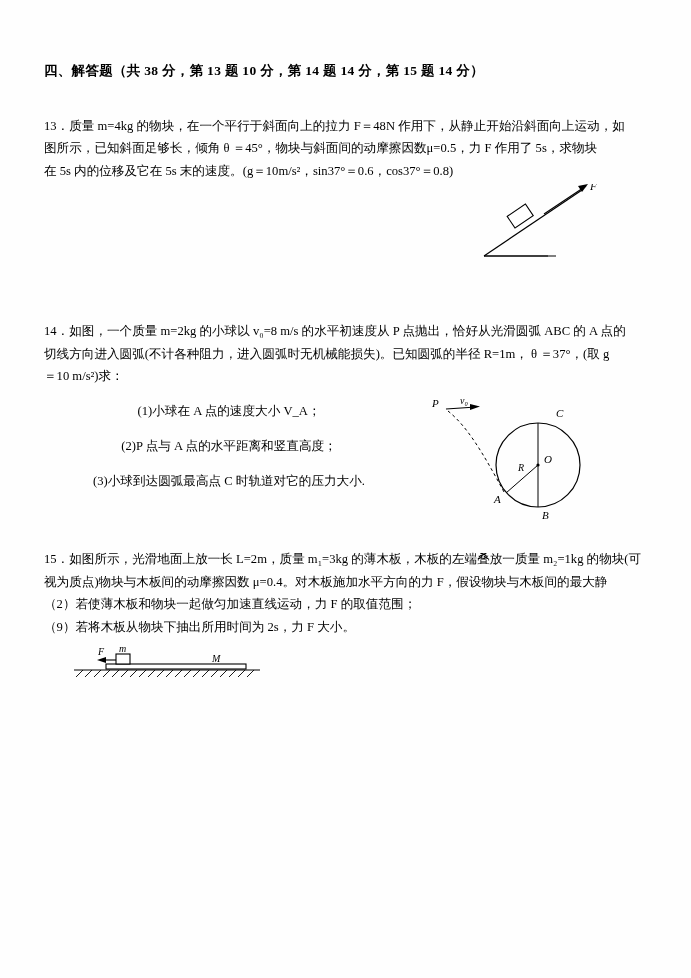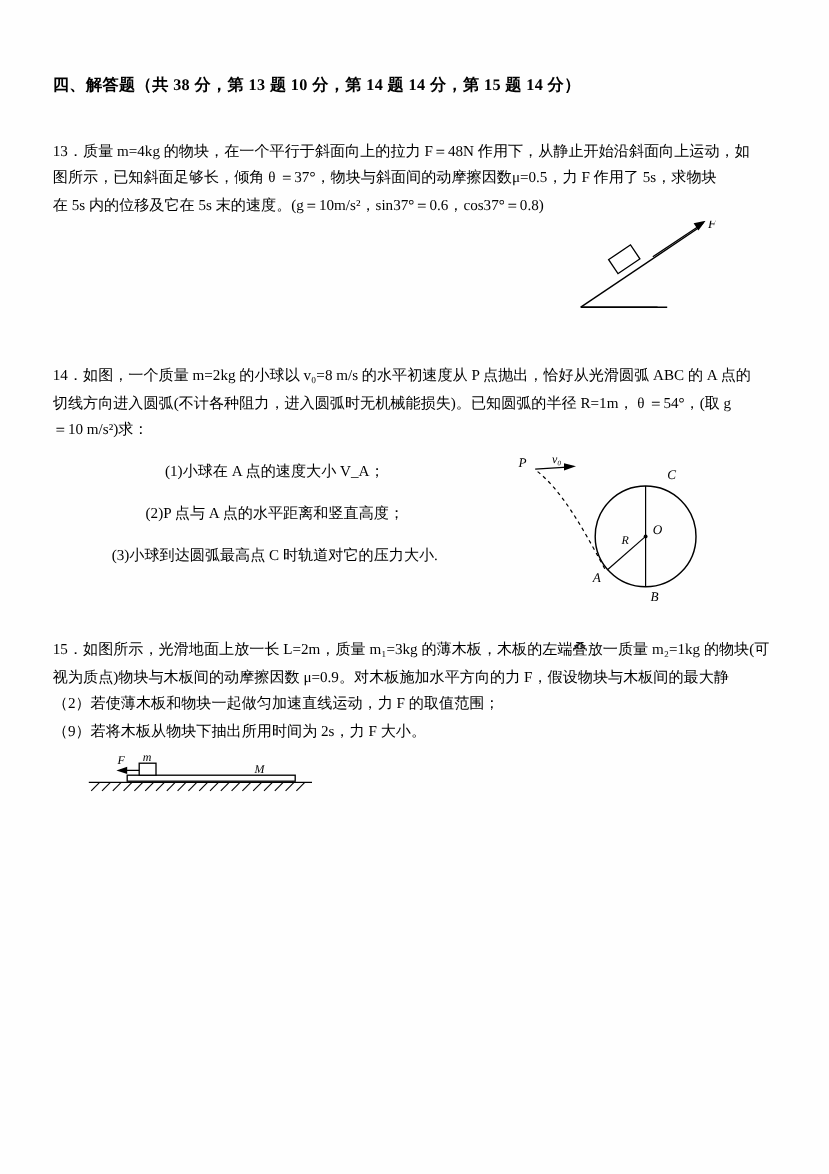--- a/index.html
+++ b/index.html
@@ -42,21 +42,21 @@
   .prob p {
     margin: 0;
     text-indent: 0;
   }
   .sub {
     font-size: 12.6px;
     line-height: 1.78;
     text-align: center;
   }
   .block-13 { margin-bottom: 0; margin-top: 35px; }
-  .block-14 { }
+  .block-14 { margin-top: 18px; }
   .block-15 { margin-top: 20px; }
   .figsvg { display: block; }
   .fig13wrap { position: relative; height: 120px; }
   .fig13 { position: absolute; left: 430px; top: 2px; }
   .fig14row {
     display: flex;
     align-items: flex-start;
   }
   .fig14text { width: 370px; }
   .fig14img { margin-left: 6px; margin-top: 6px; }
@@ -65,21 +65,21 @@
 </head>
 <body>
 
 <div class="page">
   <div class="content">
 
     <div class="section-title">四、解答题（共 38 分，第 13 题 10 分，第 14 题 14 分，第 15 题 14 分）</div>
 
     <div class="prob block-13">
       <p>13．质量 m=4kg 的物块，在一个平行于斜面向上的拉力 F＝48N 作用下，从静止开始沿斜面向上运动，如</p>
-      <p>图所示，已知斜面足够长，倾角 θ ＝37°，物块与斜面间的动摩擦因数μ=0.5，力 F 作用了 5s，求物块</p>
+      <p>图所示，已知斜面足够长，倾角 θ ＝45°，物块与斜面间的动摩擦因数μ=0.5，力 F 作用了 5s，求物块</p>
       <p>在 5s 内的位移及它在 5s 末的速度。(g＝10m/s²，sin37°＝0.6，cos37°＝0.8)</p>
     </div>
 
     <div class="fig13wrap">
       <div class="fig13">
         <svg class="figsvg" width="140" height="90" viewBox="0 0 140 90">
 
           <line x1="10" y1="72" x2="108" y2="6" stroke="#000" stroke-width="1.2"></line>
           <line x1="10" y1="72" x2="82" y2="72" stroke="#000" stroke-width="1.2"></line>
           <line x1="82" y1="72" x2="108" y2="6" stroke="#000" stroke-width="0"></line>
@@ -92,21 +92,21 @@
 
           <line x1="70" y1="30" x2="112" y2="2" stroke="#000" stroke-width="1.1"></line>
           <polygon points="114,0 104,2 108,8" fill="#000"></polygon>
           <text x="116" y="6" font-family="'Liberation Serif', serif" font-size="11" font-style="italic">F</text>
         </svg>
       </div>
     </div>
 
     <div class="prob block-14">
       <p>14．如图，一个质量 m=2kg 的小球以 v₀=8 m/s 的水平初速度从 P 点抛出，恰好从光滑圆弧 ABC 的 A 点的</p>
-      <p>切线方向进入圆弧(不计各种阻力，进入圆弧时无机械能损失)。已知圆弧的半径 R=1m， θ ＝54°，(取 g</p>
+      <p>切线方向进入圆弧(不计各种阻力，进入圆弧时无机械能损失)。已知圆弧的半径 R=1m， θ ＝37°，(取 g</p>
       <p>＝10 m/s²)求：</p>
     </div>
 
     <div class="fig14row">
       <div class="fig14text sub">
         <p>(1)小球在 A 点的速度大小 V_A；</p>
         <p>(2)P 点与 A 点的水平距离和竖直高度；</p>
         <p>(3)小球到达圆弧最高点 C 时轨道对它的压力大小.</p>
       </div>
       <div class="fig14img">
@@ -131,21 +131,21 @@
           <text x="98" y="78" font-family="'Liberation Serif', serif" font-size="10" font-style="italic">R</text>
           <text x="124" y="70" font-family="'Liberation Serif', serif" font-size="11" font-style="italic">O</text>
           <text x="74" y="110" font-family="'Liberation Serif', serif" font-size="11" font-style="italic">A</text>
           <text x="122" y="126" font-family="'Liberation Serif', serif" font-size="11" font-style="italic">B</text>
         </svg>
       </div>
     </div>
 
     <div class="prob block-15">
       <p>15．如图所示，光滑地面上放一长 L=2m，质量 m₁=3kg 的薄木板，木板的左端叠放一质量 m₂=1kg 的物块(可</p>
-      <p>视为质点)物块与木板间的动摩擦因数 μ=0.9。对木板施加水平方向的力 F，假设物块与木板间的最大静</p>
+      <p>视为质点)物块与木板间的动摩擦因数 μ=0.4。对木板施加水平方向的力 F，假设物块与木板间的最大静</p>
       <p>（2）若使薄木板和物块一起做匀加速直线运动，力 F 的取值范围；</p>
       <p>（9）若将木板从物块下抽出所用时间为 2s，力 F 大小。</p>
     </div>
 
     <div class="fig15">
       <svg class="figsvg" width="200" height="46" viewBox="0 0 200 46">
 
         <rect x="42" y="20" width="140" height="5" fill="#ffffff" stroke="#000" stroke-width="1.1"></rect>
 
         <rect x="52" y="10" width="14" height="10" fill="#ffffff" stroke="#000" stroke-width="1.1"></rect>

